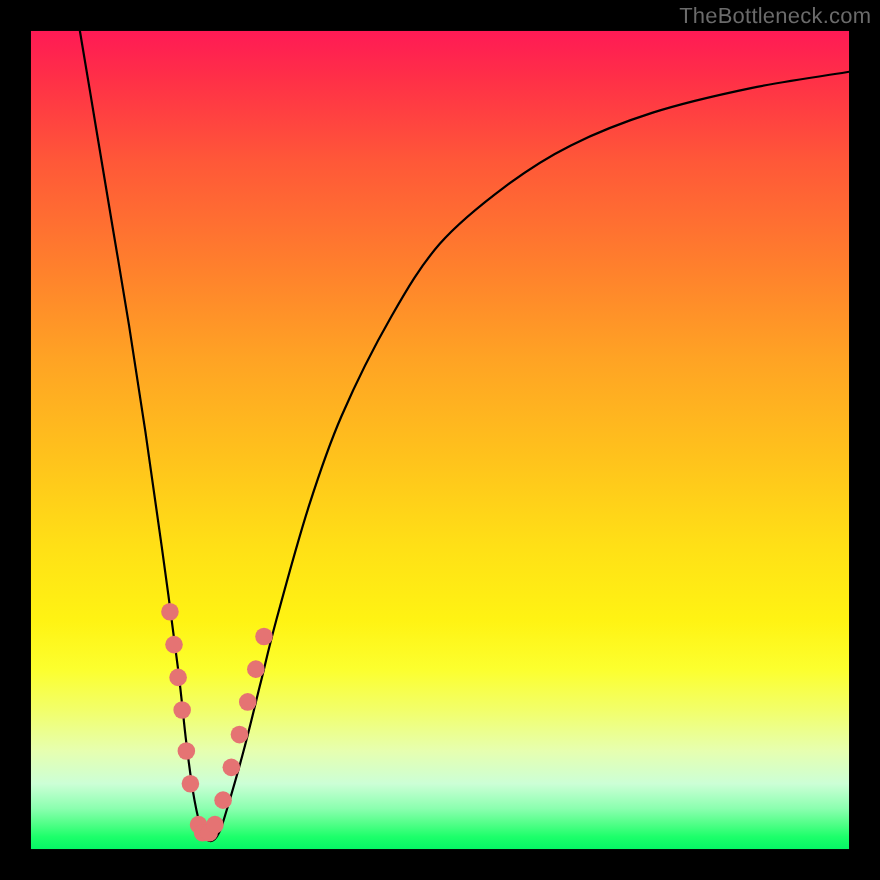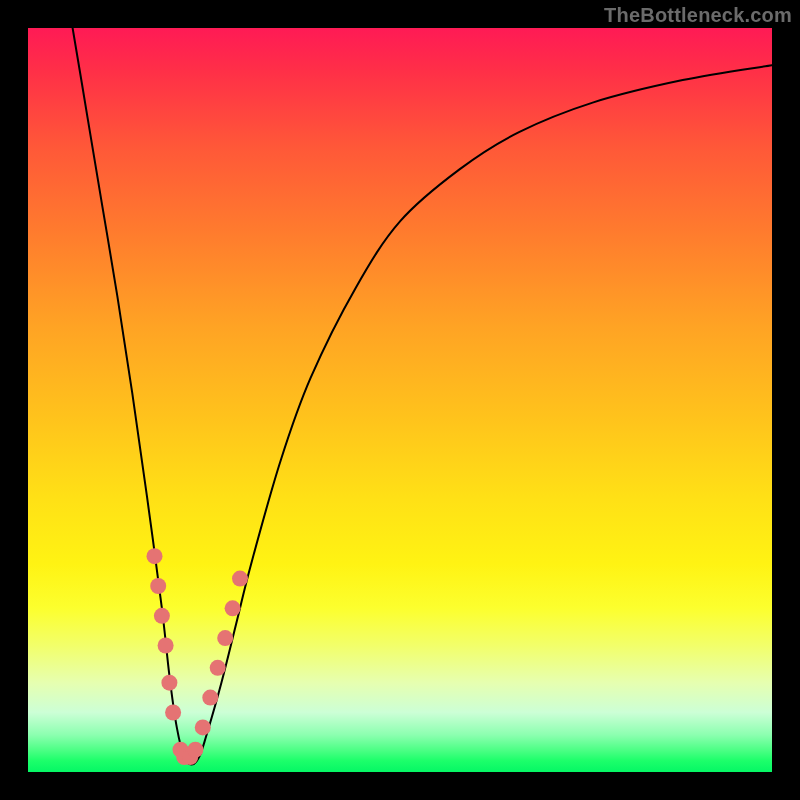--- a/index.html
+++ b/index.html
@@ -70,21 +70,21 @@
   .dot {
     fill: #e57373;
     stroke: none;
   }
   .watermark {
     position: absolute;
     top: 4px;
     right: 8px;
     color: #6b6b6b;
     font-size: 20px;
-    font-weight: 700;
+    font-weight: 400;
     letter-spacing: 0.2px;
     user-select: none;
   }
 </style>
 </head>
 <body>
 
 <div class="frame">
   <div class="plot-area">
     <div class="gradient"></div>

